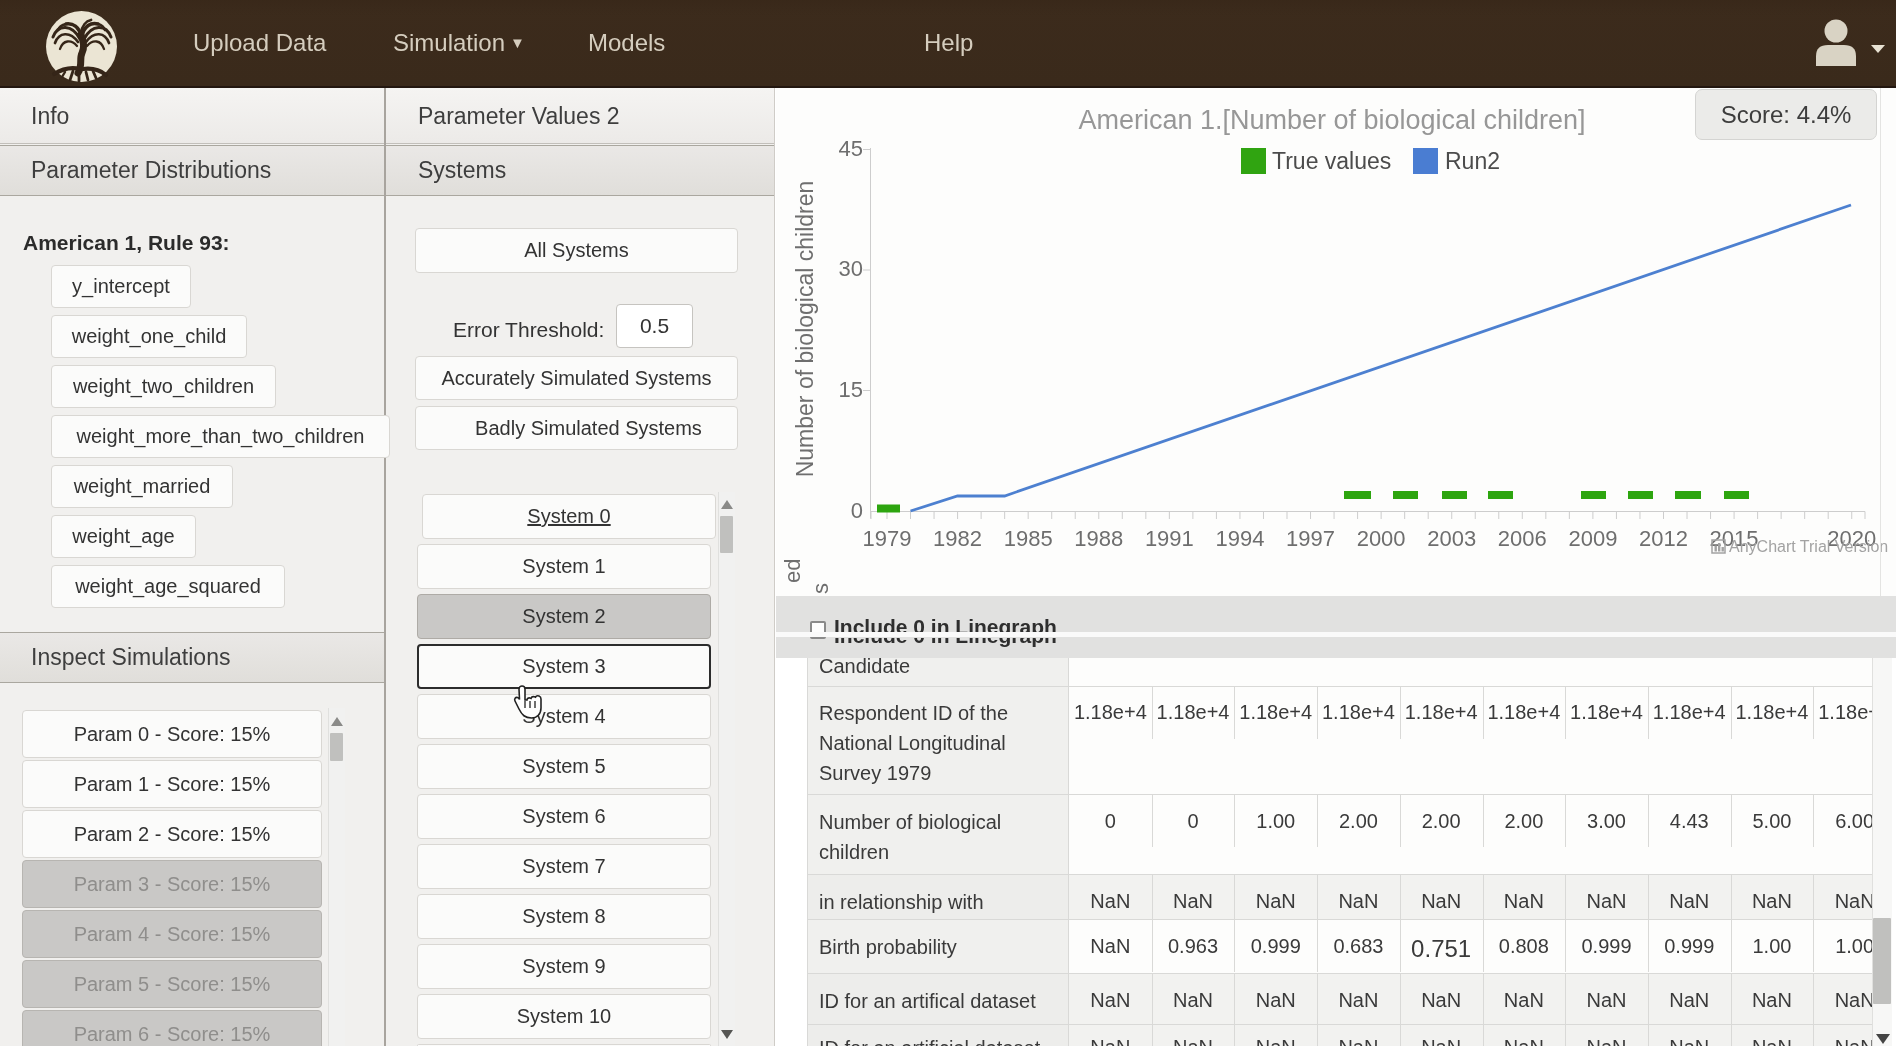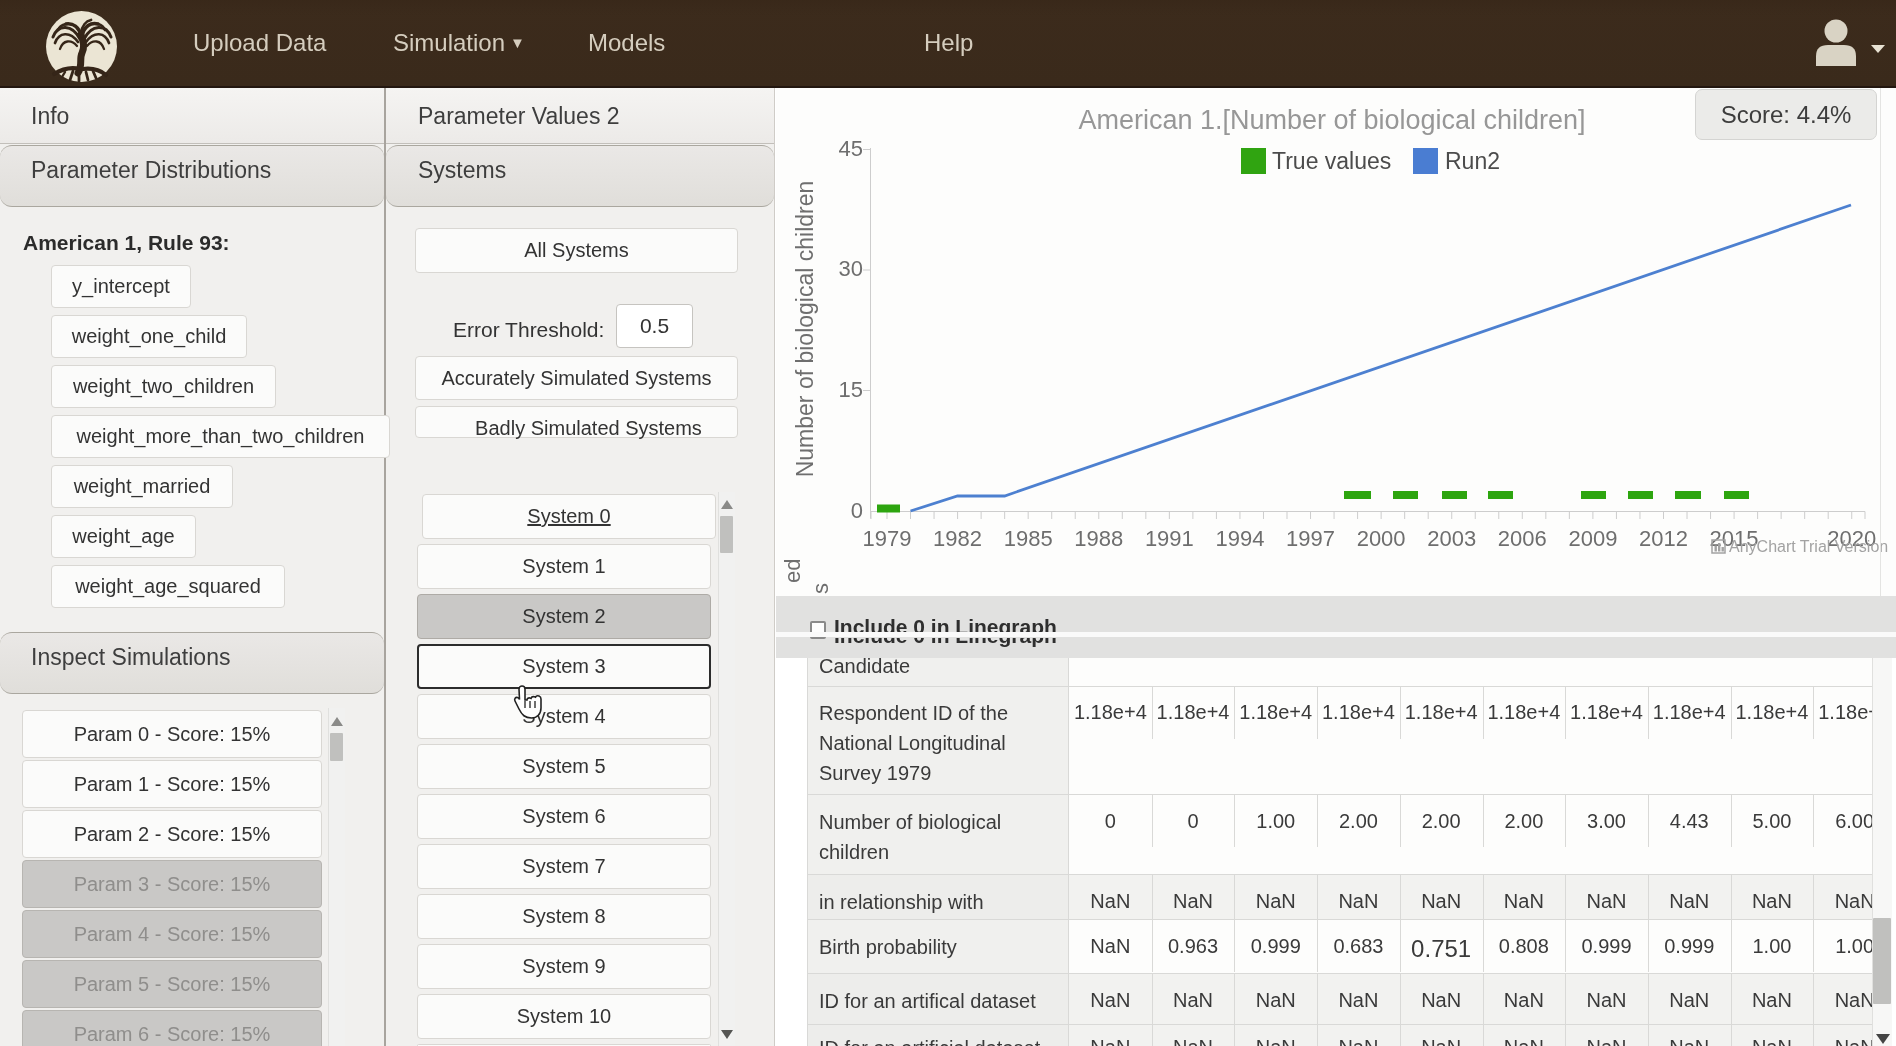--- a/index.html
+++ b/index.html
@@ -5,21 +5,21 @@
 * { margin:0; padding:0; box-sizing:border-box; }
 html,body { width:1896px; height:1046px; overflow:hidden; font-family:"Liberation Sans", sans-serif; background:#fff; }
 .abs { position:absolute; }
 #nav { position:absolute; left:0; top:0; width:1896px; height:88px; background:linear-gradient(#33231554, #00000000 18%), linear-gradient(#3c2b1c, #3a2a1b); background-color:#3b2a1c; border-bottom:2px solid #231710; }
 .navitem { position:absolute; top:0; height:86px; line-height:86px; color:#d5cdbe; font-size:24px; }
 #col1 { position:absolute; left:0; top:88px; width:384px; height:958px; background:#f1f0ee; }
 #divider1 { position:absolute; left:384px; top:88px; width:2px; height:958px; background:#a8a49e; }
 #col2 { position:absolute; left:386px; top:88px; width:389px; height:958px; background:#f1f0ee; border-right:1px solid #cfccc7; }
 #main { position:absolute; left:776px; top:88px; width:1120px; height:958px; background:#fdfdfc; }
 .hdr1 { position:absolute; left:0; width:100%; height:56px; background:linear-gradient(#f5f4f2,#eceae8); border-bottom:1px solid #c2bfba; color:#3e3e3e; font-size:23px; line-height:56px; }
-.hdr2 { position:absolute; left:0; width:100%; height:62px; background:linear-gradient(#eae8e6,#e0deda); border-top:1px solid #aaa79f; border-bottom:1px solid #aaa79f; color:#3e3e3e; font-size:23px; line-height:49px;border-radius:12px; }
+.hdr2 { position:absolute; left:0; width:100%; height:51px; background:linear-gradient(#eae8e6,#e0deda); border-top:1px solid #aaa79f; border-bottom:1px solid #aaa79f; color:#3e3e3e; font-size:23px; line-height:49px; }
 .btn { position:absolute; background:#fbfbfa; border:1px solid #d9d7d3; border-radius:4px; color:#333; font-size:20px; text-align:center; }
 .btn.dis { background:#c9c8c6; border-color:#b7b5b1; color:#8f8e8c; }
 .btn.sel { background:#c9c8c6; border-color:#aeaba6; }
 .sbtrack { position:absolute; background:#f1f1f0; border-left:1px solid #e0e0de; }
 .sbthumb { position:absolute; background:#c0c0be; border-radius:1px; }
 .arrow { position:absolute; width:0; height:0; }
 </style>
 </head>
 <body>
 
@@ -84,21 +84,21 @@
   <div class="sbthumb" style="left:330px;top:645px;width:13px;height:28px;"></div>
 </div>
 
 <div id="col2">
   <div class="hdr1" style="top:0px; padding-left:32px;">Parameter Values 2</div>
   <div class="hdr2" style="top:57px; padding-left:32px;">Systems</div>
   <div class="btn" style="left:29px;top:140px;width:323px;height:45px;line-height:43px;">All Systems</div>
   <div class="abs" style="left:67px;top:230px;width:160px;font-size:21px;color:#333;white-space:nowrap;">Error Threshold:</div>
   <div class="abs" style="left:230px;top:216px;width:77px;height:44px;background:#fff;border:1px solid #c6c4c0;border-radius:4px;font-size:21px;color:#333;text-align:center;line-height:42px;">0.5</div>
   <div class="btn" style="left:29px;top:268px;width:323px;height:44px;line-height:42px;">Accurately Simulated Systems</div>
-  <div class="btn" style="left:29px;top:318px;width:323px;height:32px;line-height:42px;padding-left:24px;">Badly Simulated Systems</div>
+  <div class="btn" style="left:29px;top:318px;width:323px;height:44px;line-height:42px;padding-left:24px;">Badly Simulated Systems</div>
 
   <div class="btn" style="left:36px;top:406px;width:294px;height:45px;line-height:43px;text-decoration:underline;">System 0</div>
   <div class="btn" style="left:31px;top:456px;width:294px;height:45px;line-height:43px;">System 1</div>
   <div class="btn sel" style="left:31px;top:506px;width:294px;height:45px;line-height:43px;">System 2</div>
   <div class="btn" style="left:31px;top:556px;width:294px;height:45px;line-height:41px;border:2px solid #2c2c2c;">System 3</div>
   <div class="btn" style="left:31px;top:606px;width:294px;height:45px;line-height:43px;">System 4</div>
   <div class="btn" style="left:31px;top:656px;width:294px;height:45px;line-height:43px;">System 5</div>
   <div class="btn" style="left:31px;top:706px;width:294px;height:45px;line-height:43px;">System 6</div>
   <div class="btn" style="left:31px;top:756px;width:294px;height:45px;line-height:43px;">System 7</div>
   <div class="btn" style="left:31px;top:806px;width:294px;height:45px;line-height:43px;">System 8</div>

